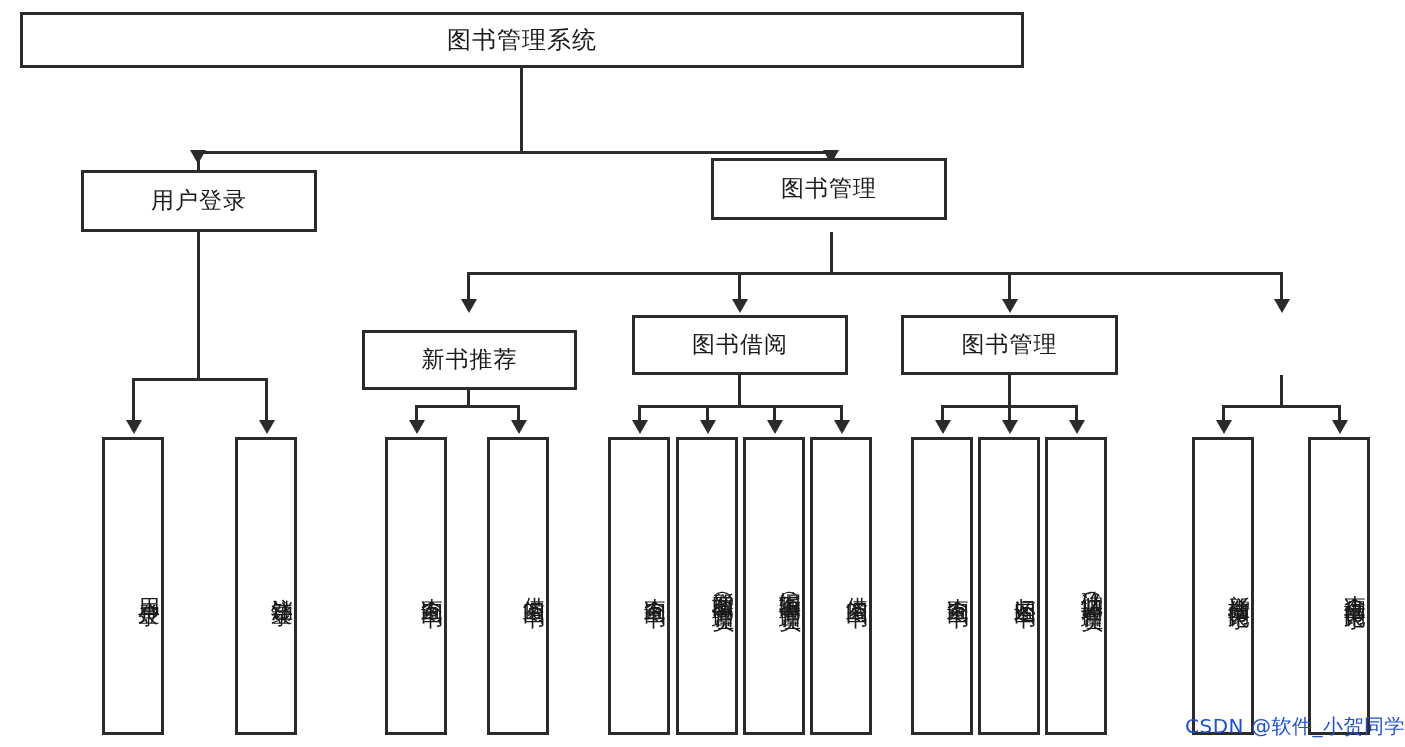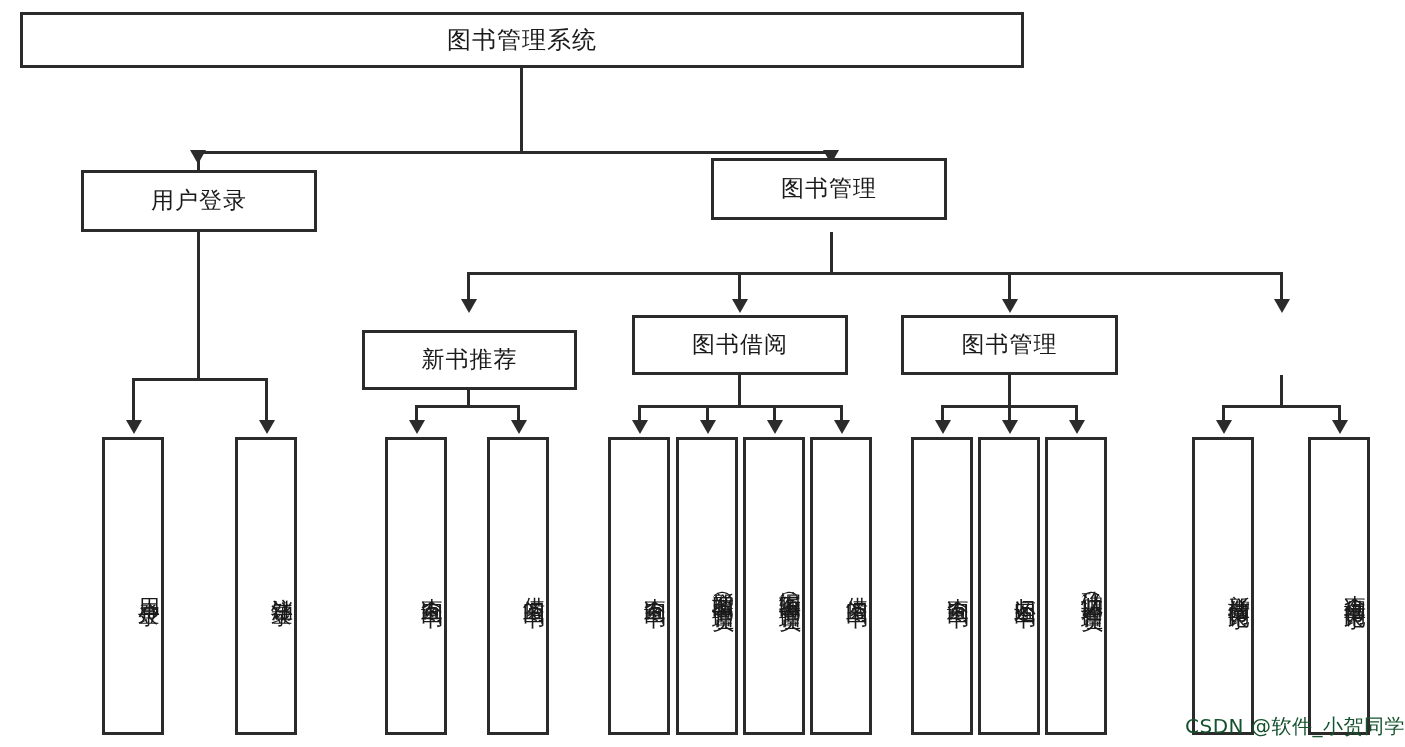--- a/index.html
+++ b/index.html
@@ -72,21 +72,21 @@
     height: 0;
     border-left: 8px solid transparent;
     border-right: 8px solid transparent;
     border-top: 14px solid #2b2b2b;
     z-index: 3;
   }
 
   
   #watermark {
     position: absolute;
-    color: #14532d;
+    color: #1d4ed8;
     font-size: 20px;
     letter-spacing: 0.5px;
     white-space: nowrap;
     z-index: 9;
     pointer-events: none;
   }
 </style>
 </head>
 <body>
 

